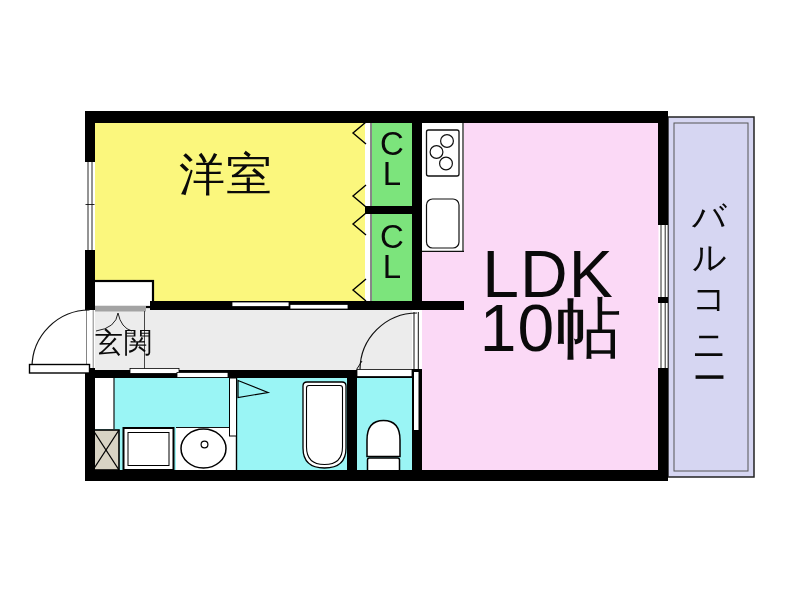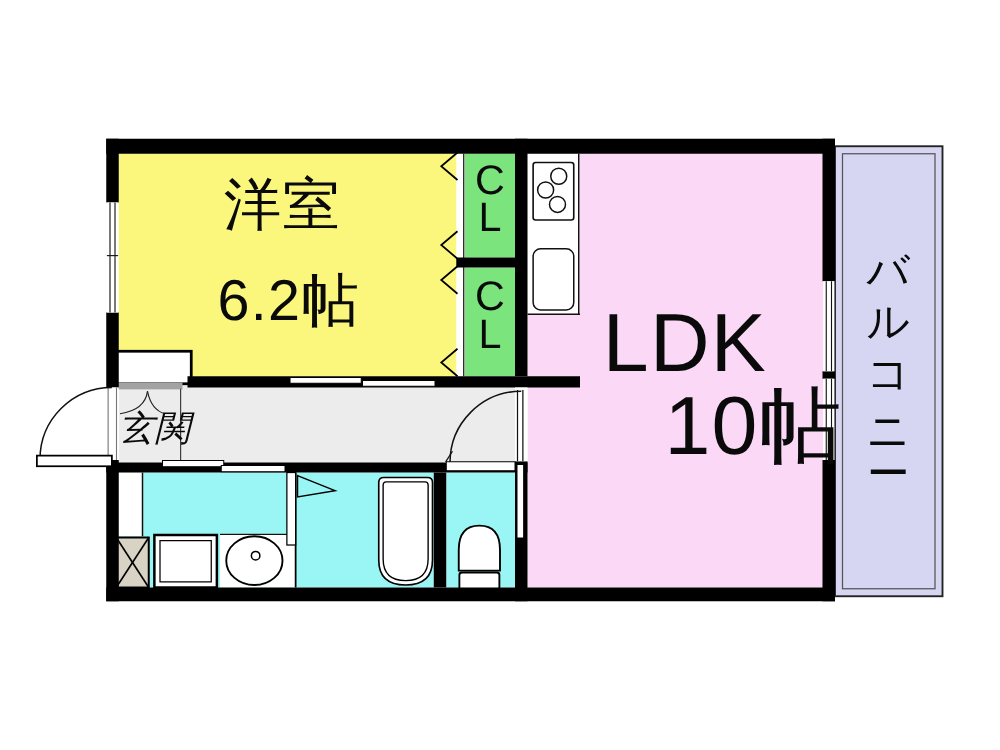--- a/index.html
+++ b/index.html
@@ -2,21 +2,21 @@
 <html><head>
 <meta charset="utf-8">
 <style>
   html,body{margin:0;padding:0;background:#ffffff;}
   #canvas{position:relative;width:800px;height:600px;background:#ffffff;overflow:hidden;
           font-family:"Liberation Sans","DejaVu Sans",sans-serif;color:#0a0a0a;}
   #canvas svg{position:absolute;left:0;top:0;}
   .lbl{position:absolute;text-align:center;white-space:nowrap;color:#0a0a0a;}
   .lbl-room{font-size:46px;letter-spacing:1px;}
   .lbl-ldk{font-size:66px;letter-spacing:1px;}
-  .lbl-genkan{font-size:28px;letter-spacing:1px;font-style:italic;}
+  .lbl-genkan{font-size:28px;letter-spacing:1px;}
   .lbl-balcony{font-size:34px;writing-mode:vertical-rl;text-orientation:mixed;
                letter-spacing:7px;white-space:nowrap;}
   .lbl-cl{font-size:33px;line-height:30px;width:40px;}
   .lbl-cl span{display:block;}
 </style>
 </head>
 <body>
 
 <div id="canvas">
 
@@ -133,25 +133,24 @@
   </g>
 
   <g fill="none" stroke="#000" stroke-width="1.4">
     <polyline points="366,122 353,133 366,144"></polyline>
     <polyline points="366,185 353,196 366,207"></polyline>
     <polyline points="366,213 353,224 366,235"></polyline>
     <polyline points="366,279 353,290 366,301"></polyline>
   </g>
 </svg>
 
-<div class="lbl lbl-room" style="left:95px;top:133px;width:262px;text-align:center;">洋室</div>
-<div class="lbl lbl-room" style="left:95px;top:210px;width:272px;">6.2帖</div>
+<div class="lbl lbl-room" style="left:95px;top:144px;width:262px;text-align:center;">洋室</div>
 
 <div class="lbl lbl-ldk" style="left:428px;top:236px;width:240px;">LDK</div>
-<div class="lbl lbl-ldk" style="left:428px;top:296px;width:246px;text-align:right;">10帖</div>
+<div class="lbl lbl-ldk" style="left:428px;top:284px;width:246px;">10帖</div>
 
 <div class="lbl lbl-genkan" style="left:93px;top:324px;width:62px;">玄関</div>
 
 <div class="lbl lbl-balcony" style="left:687px;top:178px;">バルコニー</div>
 
 <div class="lbl lbl-cl" style="left:372px;top:129px;">
   <span>C</span>
   <span>L</span>
 </div>
 <div class="lbl lbl-cl" style="left:372px;top:222px;">

